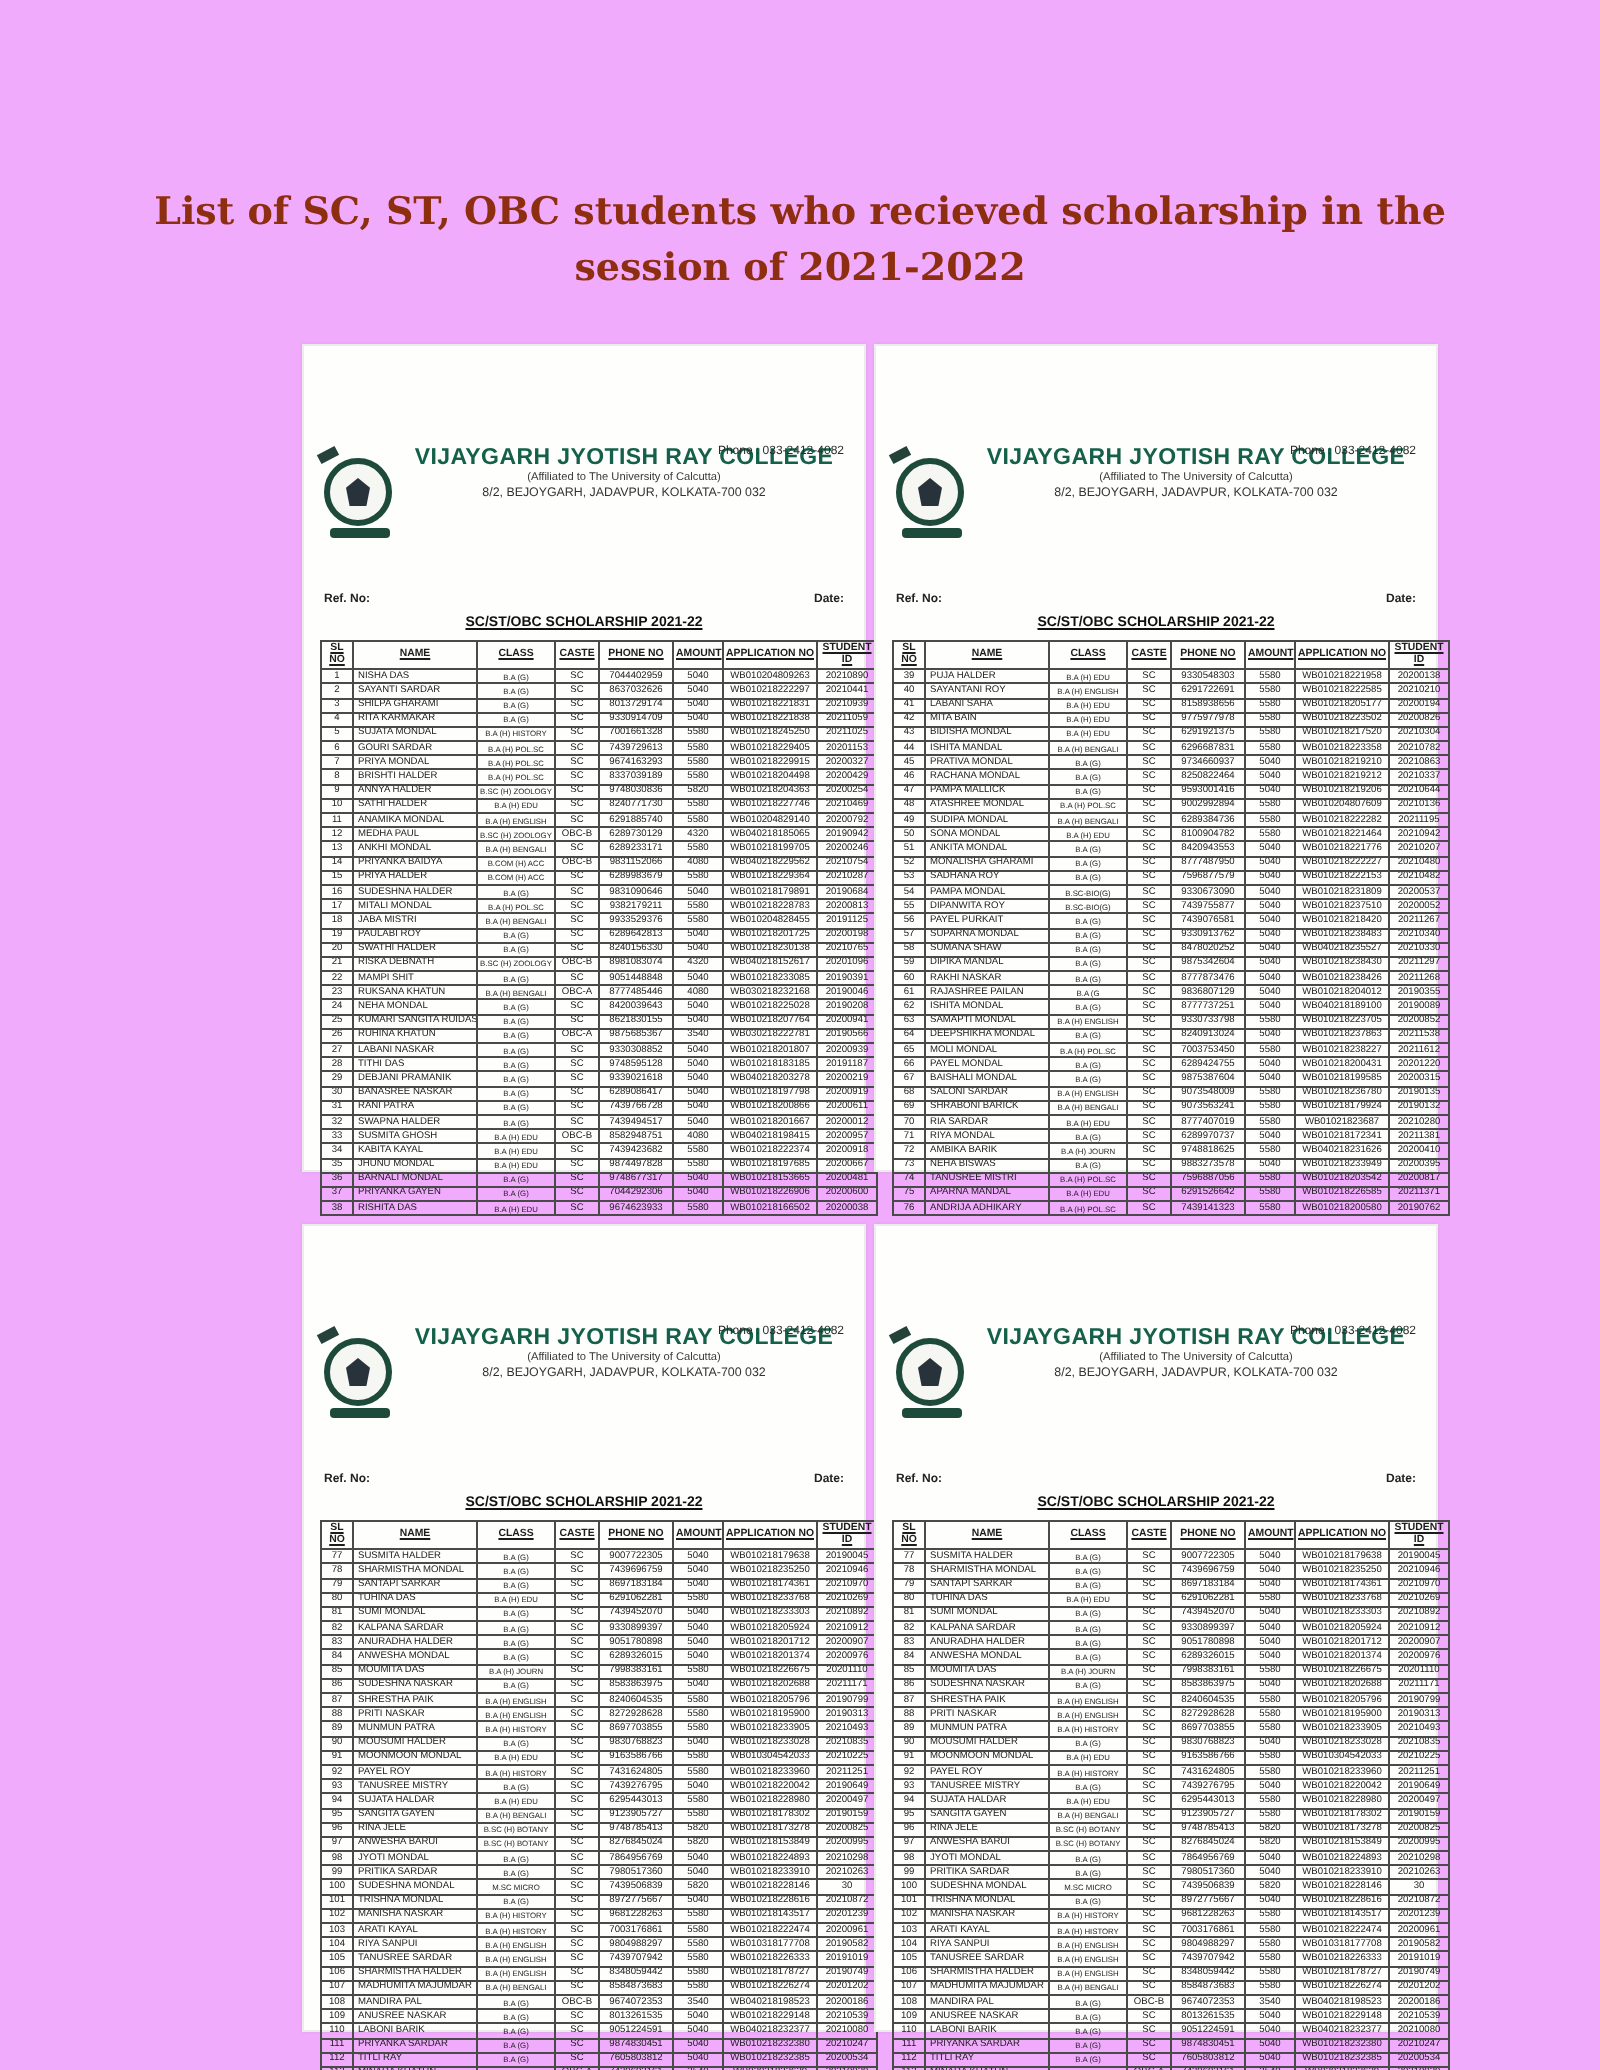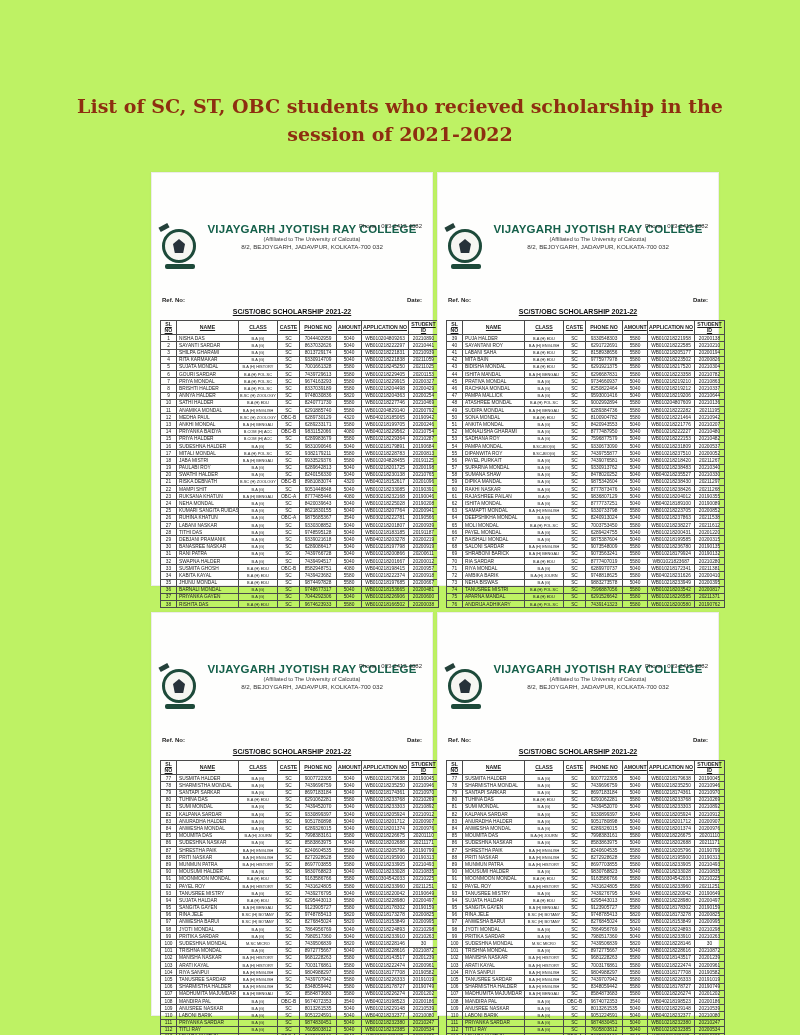--- a/index.html
+++ b/index.html
@@ -1,18 +1,18 @@
 <!DOCTYPE html>
 <html><head>
 <meta charset="utf-8">
 <style>
   * { margin:0; padding:0; box-sizing:border-box; }
   html,body { width:800px; height:1035px; background:#ffffff; overflow:hidden;
               font-family:"Liberation Sans", sans-serif; }
-  .canvas { position:relative; width:800px; height:1035px; background:#bef264; }
+  .canvas { position:relative; width:800px; height:1035px; background:#f0abfc; }
 
   .page-title {
     position:absolute; left:60px; right:60px; top:93px;
     text-align:center; font-family:"DejaVu Serif", serif;
     font-weight:bold; font-size:19px; line-height:1.45; color:#8e2e10;
   }
 
   .doc-page {
     position:absolute; width:282px; background:#fefefd;
     border:1px solid #ececea; box-shadow:0 0 2px rgba(0,0,0,0.06);

